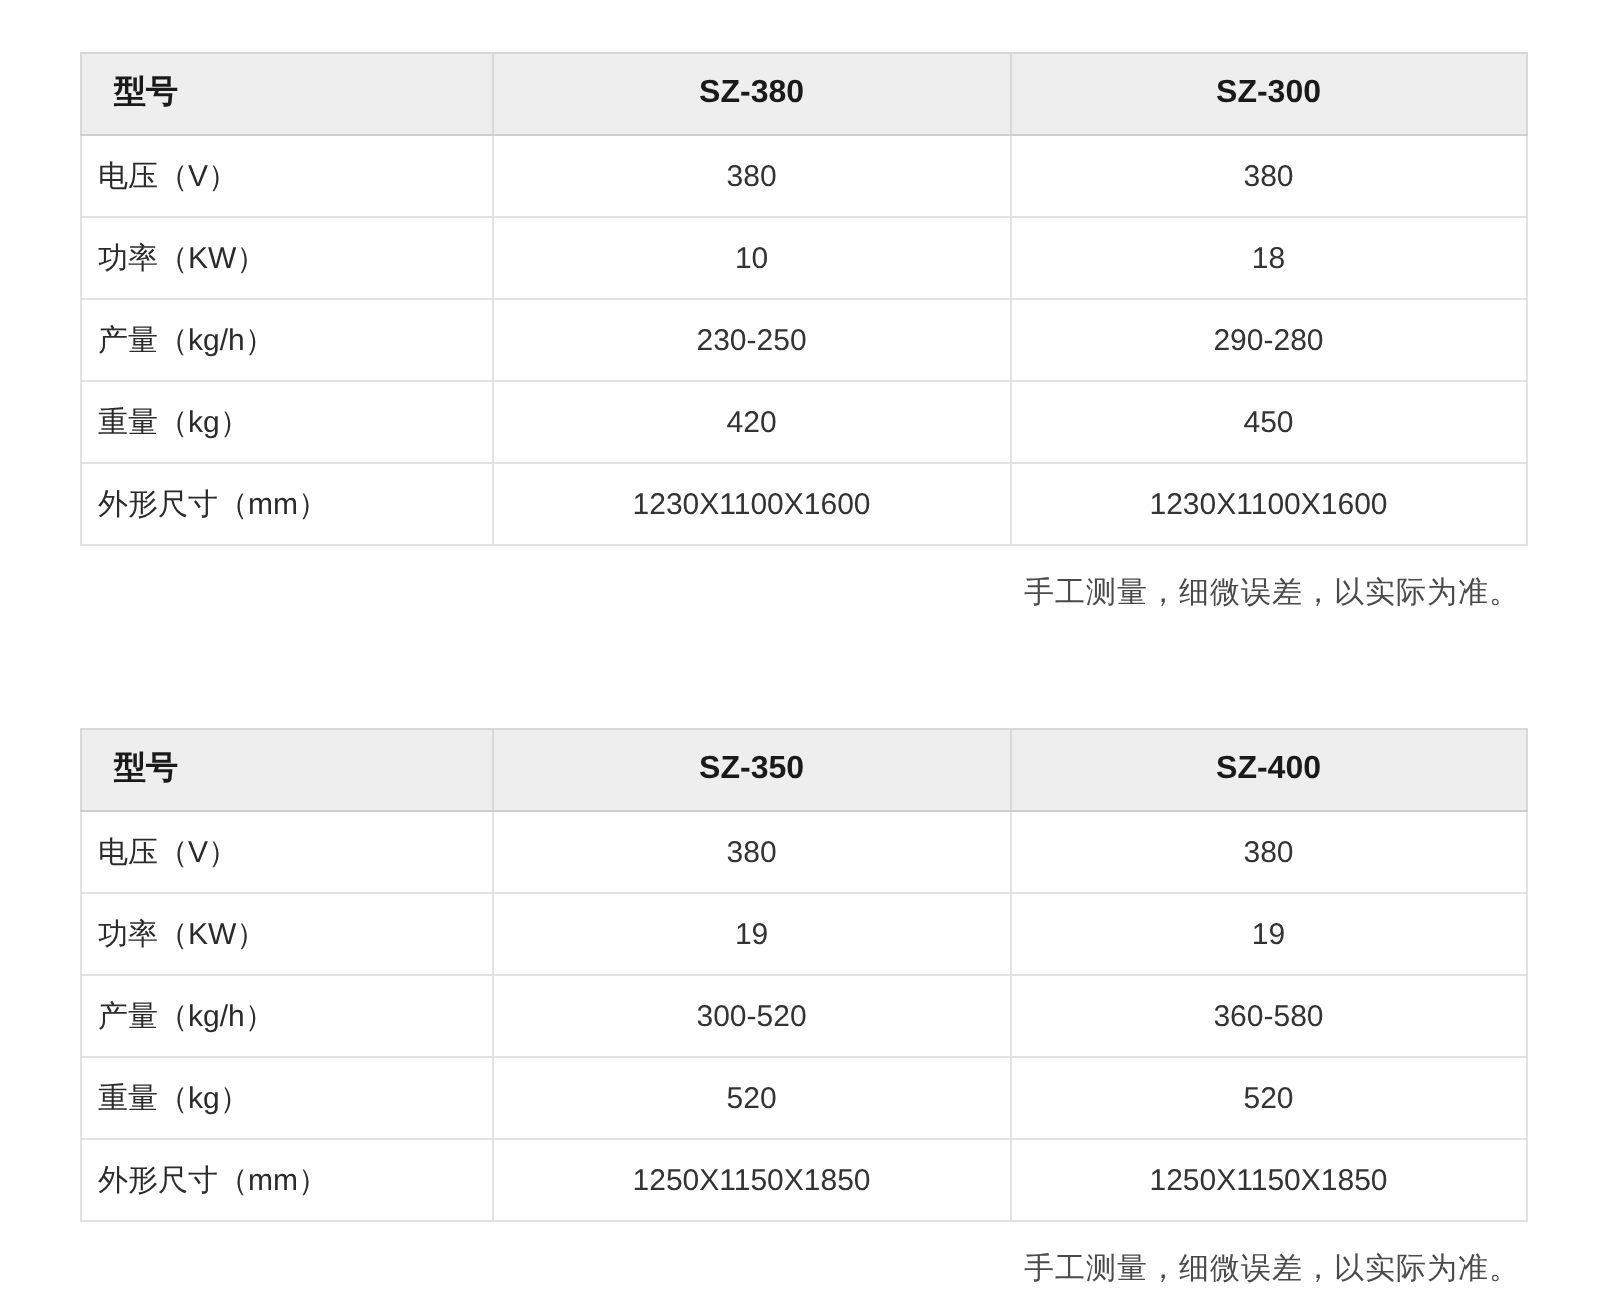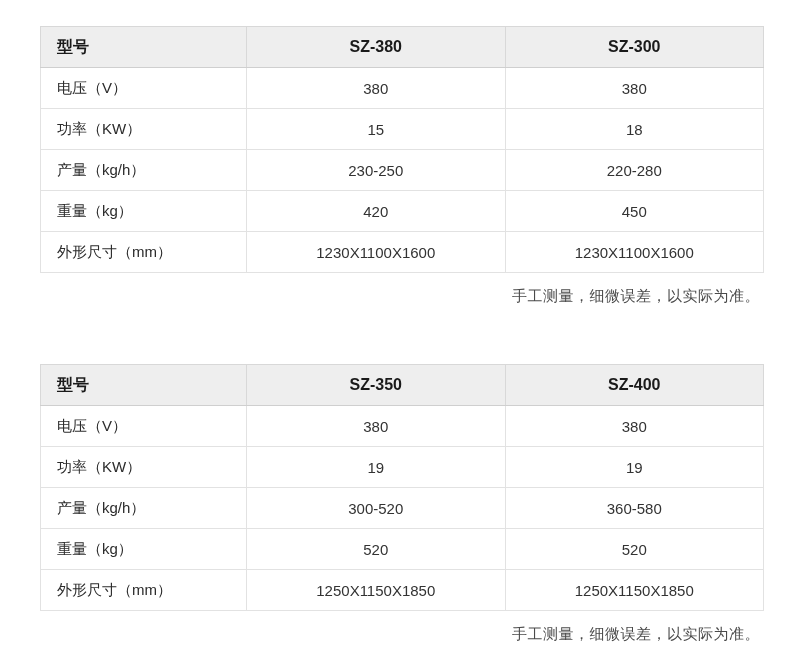--- a/index.html
+++ b/index.html
@@ -56,21 +56,21 @@
     height: 40px;
     font-size: 15px;
     color: #333333;
     border: 1px solid #e2e2e2;
     text-align: center;
     padding: 0;
     background: #ffffff;
   }
   table.spec-table tbody td.row-label {
     text-align: left;
-    padding-left: 16px;
+    padding-left: 8px;
     color: #2b2b2b;
   }
   .note {
     text-align: right;
     font-size: 15px;
     color: #4a4a4a;
     padding-top: 14px;
     padding-right: 4px;
     letter-spacing: 0.5px;
   }
@@ -95,27 +95,27 @@
         </tr>
       </thead>
       <tbody>
         <tr>
           <td class="row-label">电压（V）</td>
           <td>380</td>
           <td>380</td>
         </tr>
         <tr>
           <td class="row-label">功率（KW）</td>
-          <td>15</td>
+          <td>10</td>
           <td>18</td>
         </tr>
         <tr>
           <td class="row-label">产量（kg/h）</td>
           <td>230-250</td>
-          <td>220-280</td>
+          <td>290-280</td>
         </tr>
         <tr>
           <td class="row-label">重量（kg）</td>
           <td>420</td>
           <td>450</td>
         </tr>
         <tr>
           <td class="row-label">外形尺寸（mm）</td>
           <td>1230X1100X1600</td>
           <td>1230X1100X1600</td>

